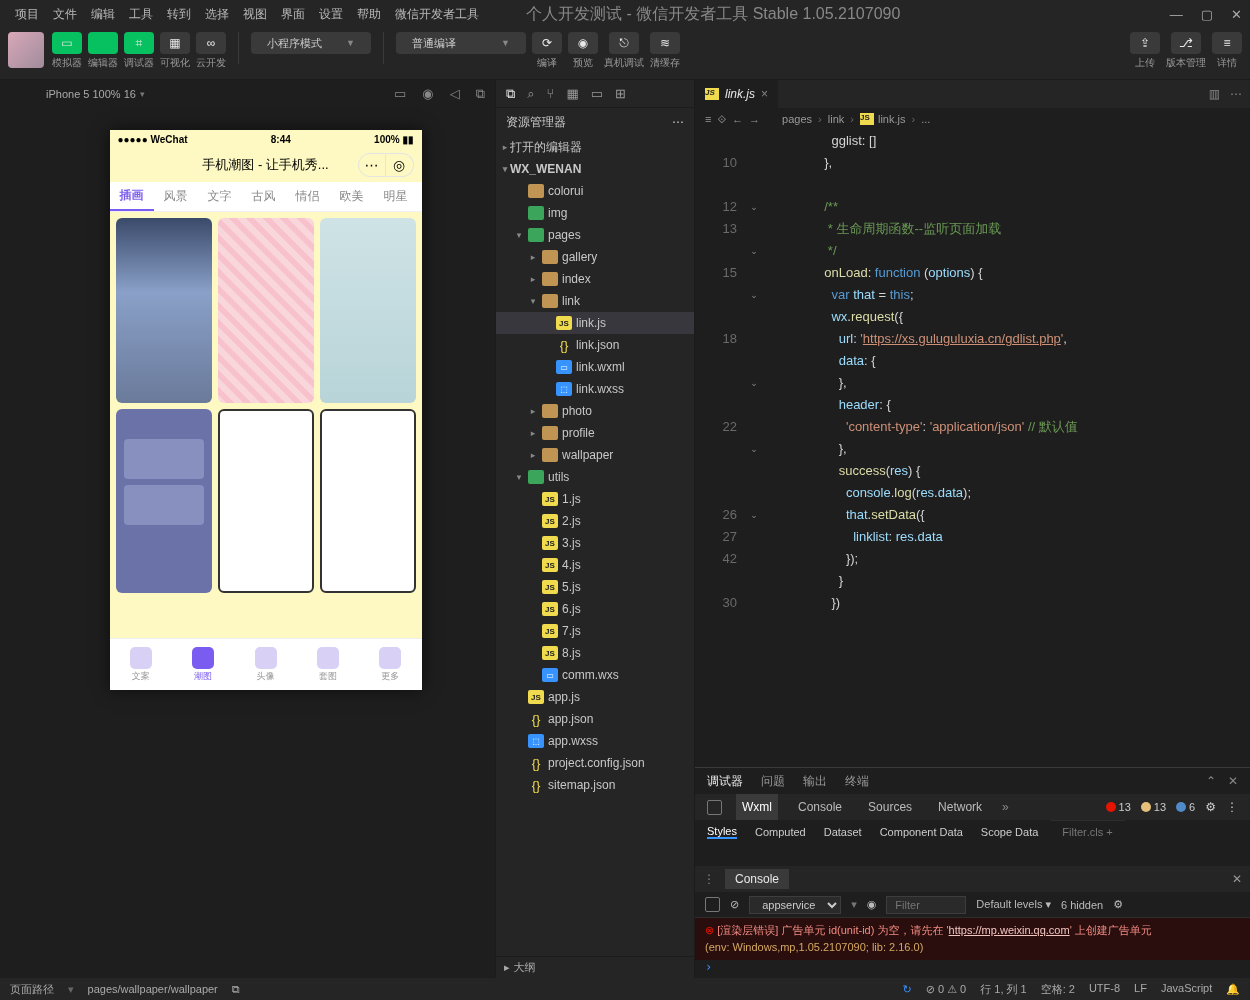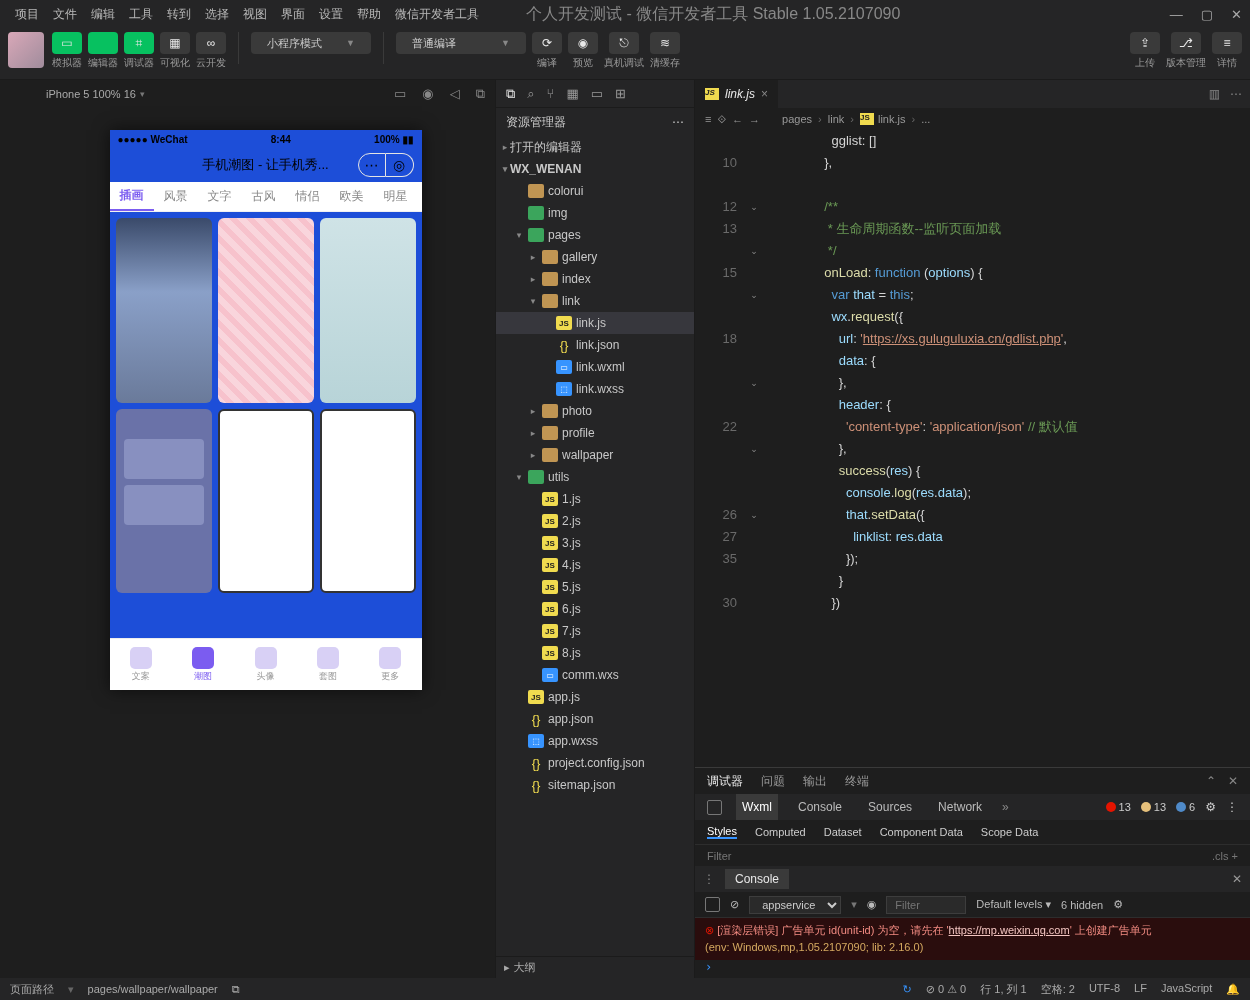--- a/index.html
+++ b/index.html
@@ -25,21 +25,21 @@
 .toolbar-right { margin-left:auto; display:flex; gap:6px; }
 
 
 .mid { display:flex; height:calc(1000px - 28px - 52px - 22px); }
 
 
 .simcol { width:495px; background:#1e1e1e; display:flex; flex-direction:column;padding-left:36px; }
 .simhdr { height:28px; display:flex; align-items:center; padding:0 10px; color:#aaa; font-size:11px; }
 .simhdr .ricons { margin-left:auto; display:flex; gap:16px; color:#888; font-size:13px; }
 .simbody { flex:1; display:flex; align-items:flex-start; justify-content:center; padding-top:22px; }
-.phone { width:312px; height:560px; background:#1d4ed8; box-shadow:0 0 16px rgba(0,0,0,0.6); position:relative; color:#000; }
+.phone { width:312px; height:560px; background:#fef9c3; box-shadow:0 0 16px rgba(0,0,0,0.6); position:relative; color:#000; }
 .ph-status { height:18px; display:flex; align-items:center; justify-content:space-between; padding:0 8px; font-size:10px; font-weight:600; }
 .ph-nav { height:34px; display:flex; align-items:center; justify-content:center; position:relative; font-size:13px; font-weight:500; }
 .ph-nav .caps { position:absolute; right:8px; display:flex; gap:0; }
 .cap { width:28px; height:24px; border:1px solid #e4e4e4; display:flex; align-items:center; justify-content:center; font-size:14px; }
 .cap:first-child { border-radius:14px 0 0 14px; }
 .cap:last-child { border-radius:0 14px 14px 0; border-left:0; }
 .ph-tabs { height:30px; display:flex; align-items:center; background:#fff; border-bottom:1px solid #f1f1f1; }
 .ph-tab { flex:0 0 auto; padding:0 10px; font-size:12px; color:#888; height:100%; display:flex; align-items:center; }
 .ph-tab.active { color:#7b5cf0; border-bottom:2px solid #7b5cf0; font-weight:600; }
 .ph-grid { padding:6px; display:grid; grid-template-columns:repeat(3,1fr); gap:6px; }
@@ -106,21 +106,21 @@
 .dt-tabs .t.active { color:#e8e8e8; }
 .dt-sub { height:26px; display:flex; align-items:center; gap:14px; padding:0 12px; background:#252526; font-size:12px; }
 .dt-sub .t { color:#bbb; padding:0 6px; height:100%; display:flex; align-items:center; }
 .dt-sub .t.active { background:#3a3a3a; color:#fff; }
 .dt-sub .rinfo { margin-left:auto; display:flex; gap:10px; align-items:center; }
 .badge { display:inline-flex; align-items:center; gap:3px; font-size:11px; }
 .badge .dot { width:10px; height:10px; border-radius:50%; }
 .dot.red { background:#e51400; }
 .dot.yel { background:#e5c07b; }
 .dot.blu { background:#4f8ac9; }
-.dt-style { height:46px; display:flex; flex-direction:column; }
+.dt-style { height:46px; display:flex; }
 .dt-style .row1 { height:24px; display:flex; align-items:center; gap:18px; padding:0 12px; font-size:11px; }
 .dt-style .row1 .t.active { color:#fff; border-bottom:2px solid #3794ff; }
 .dt-style .row2 { height:22px; display:flex; align-items:center; padding:0 12px; color:#777; font-size:11px; justify-content:space-between; border-top:1px solid #2d2d2d; }
 .dt-cons-h { height:26px; background:#252526; display:flex; align-items:center; padding:0 8px; gap:10px; }
 .dt-cons-h .t { background:#3a3a3a; padding:3px 10px; color:#e8e8e8; font-size:12px; }
 .dt-cons-h .x { margin-left:auto; color:#999; }
 .dt-cons-t { height:26px; display:flex; align-items:center; gap:10px; padding:0 10px; font-size:11px; color:#bbb; border-bottom:1px solid #2d2d2d; }
 .dt-cons-t select,.dt-cons-t input { background:#2a2a2a; border:1px solid #3d3d3d; color:#ccc; height:18px; font-size:11px; padding:0 8px; }
 .dt-cons-body { background:#2a0d0d; color:#f28b82; font-family:Consolas,monospace; font-size:11px; padding:4px 10px; line-height:16px; }
 .dt-cons-body a { color:#f2c4c0; text-decoration:underline; }
@@ -507,21 +507,21 @@
           <div class="ln">18</div>
           <div class="ln"></div>
           <div class="ln"></div>
           <div class="ln"></div>
           <div class="ln">22</div>
           <div class="ln"></div>
           <div class="ln"></div>
           <div class="ln"></div>
           <div class="ln">26</div>
           <div class="ln">27</div>
-          <div class="ln">35</div>
+          <div class="ln">42</div>
           <div class="ln"></div>
           <div class="ln">30</div>
         </div>
       <div class="fold" id="fold">
           <div class="fc"></div>
           <div class="fc"></div>
           <div class="fc"></div>
           <div class="fc">⌄</div>
           <div class="fc"></div>
           <div class="fc">⌄</div>

